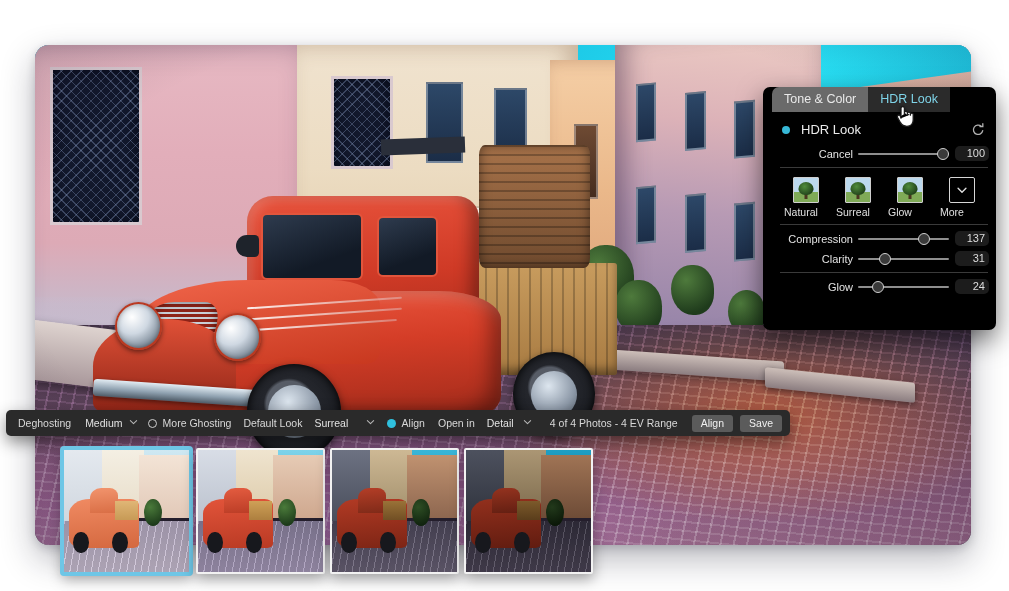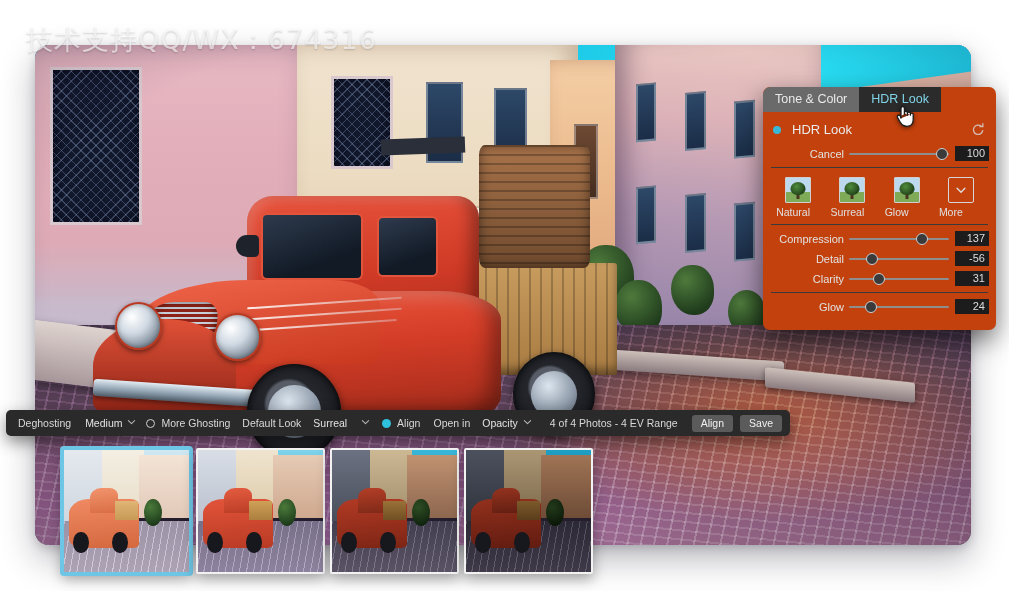--- a/index.html
+++ b/index.html
@@ -194,25 +194,26 @@
     font-size: 27px; letter-spacing: 1px;
     color: rgba(255,255,255,.62);
     text-shadow: 0 1px 2px rgba(0,0,0,.18);
     font-family: "DejaVu Sans", sans-serif;
     white-space: nowrap; user-select:none;
   }
 
   
   .hdr-panel {
     position:absolute; left:763px; top:87px; width:233px; height:243px;
-    background:#c2410c;
+    background:#000000;
     border-radius: 7px;
     box-shadow: 0 10px 26px rgba(0,0,0,.55);
     color:#e6e6e6; font-size:11px;
     overflow:hidden;
+    padding-left:9px;
   }
   .tabs { display:flex; height:25px; }
   .tab {
     flex: 0 0 auto; padding: 0 12px; height:25px; line-height:25px;
     font-size: 12.5px; color:#e9e9e9; cursor:default;
     background:#6a6a6a; border-top-left-radius:7px;
   }
   .tab.active { background:#2b2b2b; color:#7fd4e8; border-radius:0; }
 
   .panel-head {
@@ -228,21 +229,21 @@
   .row .lbl { width:86px; text-align:right; padding-right:5px; font-size:11px; color:#e2e2e2; }
   .slider { position:relative; flex:1; height:14px; margin-right:6px; }
   .slider .track {
     position:absolute; left:0; right:0; top:6px; height:2px; background:#8e8e8e; border-radius:1px;
   }
   .slider .knob {
     position:absolute; top:1px; width:12px; height:12px; border-radius:50%;
     background:#3a3a3a; border:1.6px solid #cfcfcf; transform: translateX(-50%);
   }
   .valbox {
-    width:34px; height:15px; background:#1c1c1c; border-radius:0;
+    width:34px; height:15px; background:#1c1c1c; border-radius:5px;
     font-size:11px; line-height:15px; text-align:right; padding-right:4px; color:#dcdcdc;
     flex:0 0 auto;
   }
   .divider { height:1px; background:#3a3a3a; margin:4px 8px; }
 
   .presets { display:flex; justify-content:space-around; padding: 5px 8px 2px; }
   .preset { width:44px; text-align:left; cursor:default; }
   .preset .thumb {
     width:26px; height:26px; margin:0 auto 3px;
     border:1.5px solid #cfcfcf; border-radius:1px;
@@ -395,21 +396,20 @@
           </div>
         <div class="wheel" style="left:78%;top:58%;width:15%;height:30%">
             <div class="hub"></div>
           </div>
       </div>
 
       <div class="photo-vignette"></div>
     </div>
   </div>
 
-  <div class="watermark">技术支持QQ/WX：674316</div>
 
   <div class="hdr-panel">
     <div class="tabs">
       <div class="tab">Tone &amp; Color</div>
       <div class="tab active">HDR Look</div>
     </div>
 
     <div class="panel-head">
       <span class="blue-dot"></span>
       <span class="panel-title">HDR Look</span>
@@ -459,28 +459,20 @@
 
     <div class="row">
       <span class="lbl">Compression</span>
       <span class="slider">
         <span class="track"></span>
         <span class="knob" style="left:73%"></span>
       </span>
       <span class="valbox">137</span>
     </div>
     <div class="row">
-      <span class="lbl">Detail</span>
-      <span class="slider">
-        <span class="track"></span>
-        <span class="knob" style="left:23%"></span>
-      </span>
-      <span class="valbox">-56</span>
-    </div>
-    <div class="row">
       <span class="lbl">Clarity</span>
       <span class="slider">
         <span class="track"></span>
         <span class="knob" style="left:30%"></span>
       </span>
       <span class="valbox">31</span>
     </div>
 
     <div class="divider"></div>
 
@@ -522,21 +514,21 @@
             <path d="M3 5.2l4 4 4-4"></path>
           </svg>
       </span>
     </span>
 
     <span class="radio-f" style="margin-left:8px"></span>
     <span class="tb-label" style="margin-left:6px">Align</span>
 
     <span class="tb-label" style="margin-left:13px">Open in</span>
     <span class="tb-select" style="width:92px;margin-left:6px">
-      <span>Opacity</span>
+      <span>Detail</span>
       <span class="chev">
         <svg viewBox="0 0 14 14" width="11" height="11" fill="none" stroke="#cfcfcf" stroke-width="1.3" stroke-linecap="round" stroke-linejoin="round">
             <path d="M3 5.2l4 4 4-4"></path>
           </svg>
       </span>
     </span>
 
     <span class="tb-label" style="margin-left:14px">4 of 4 Photos - 4 EV Range</span>
 
     <span class="tb-btn" style="margin-left:14px">Align</span>

